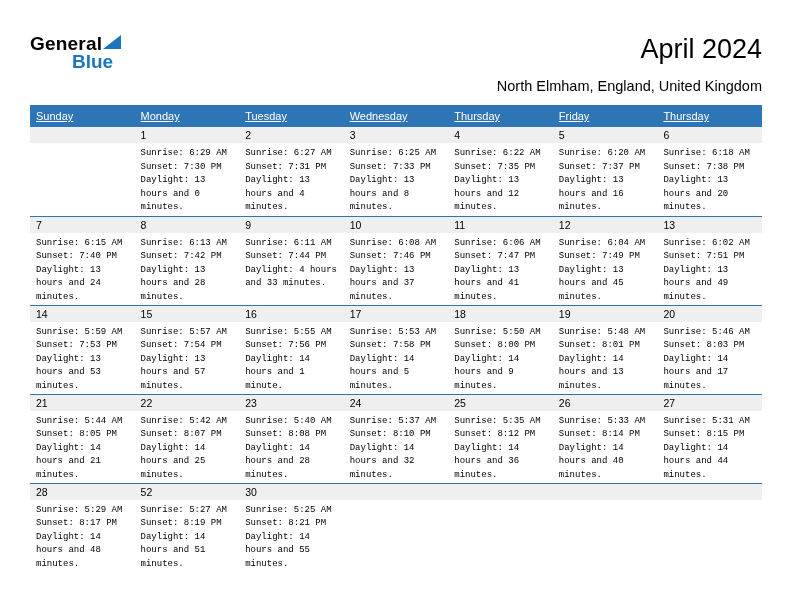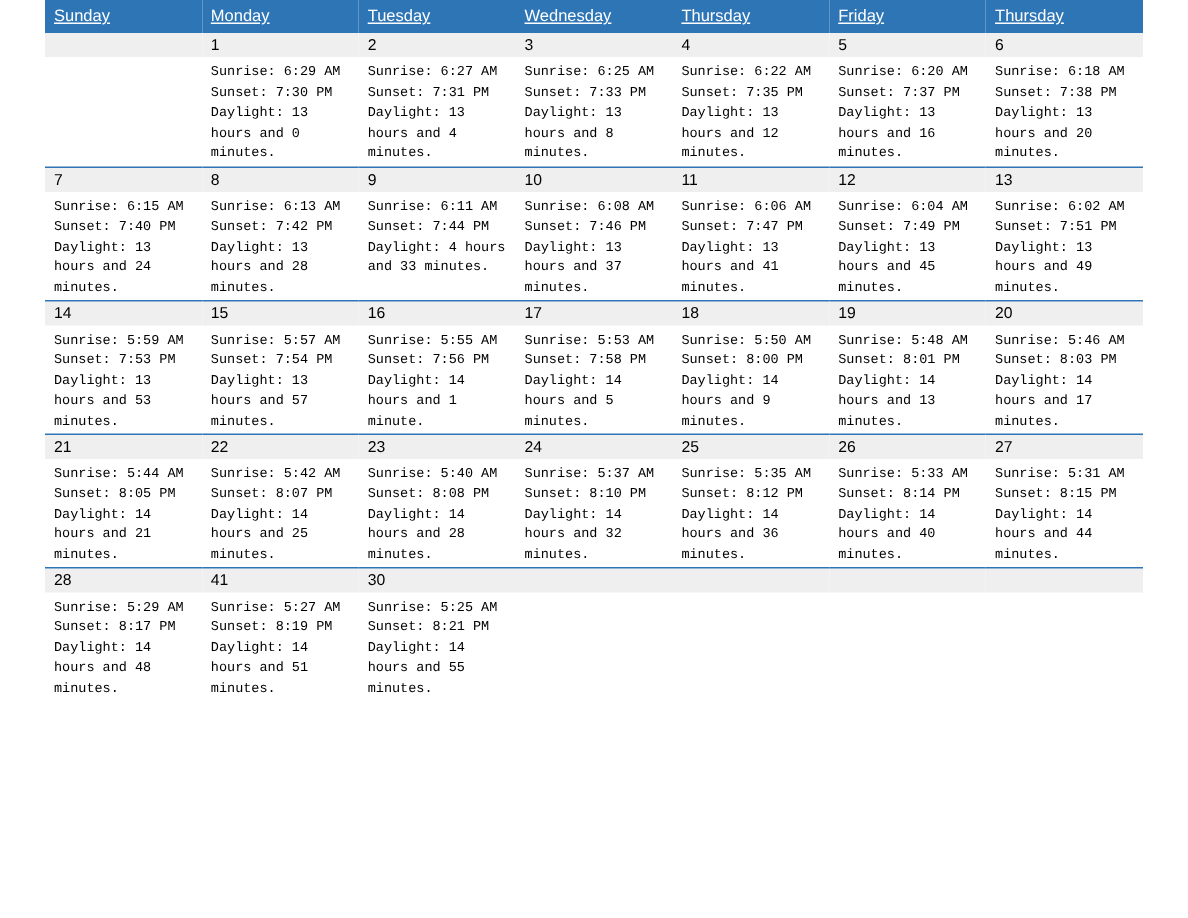--- a/index.html
+++ b/index.html
@@ -66,20 +66,37 @@
     font-size: 9px;
     line-height: 1.5;
     color: #000000;
     font-family: Liberation Mono, monospace;
   }
 </style>
 </head>
 <body>
 
 <div class="page">
+  <div class="top">
+    <div class="logo">
+      <div class="logo-row">
+        <span class="logo-general">General</span>
+        <span class="logo-triangle">
+          <svg width="19" height="15" viewBox="0 0 19 15">
+              <polygon points="0,14 18,0 18,14" fill="#1B75BC"></polygon>
+            </svg>
+        </span>
+      </div>
+      <div class="logo-blue">Blue</div>
+    </div>
+    <div class="title-block">
+      <div class="page-title">April 2024</div>
+      <div class="page-subtitle">North Elmham, England, United Kingdom</div>
+    </div>
+  </div>
 
   <table class="calendar">
     <thead>
       <tr>
           <th>Sunday</th>
           <th>Monday</th>
           <th>Tuesday</th>
           <th>Wednesday</th>
           <th>Thursday</th>
           <th>Friday</th>
@@ -318,21 +335,21 @@
         <tr>
           <td>
             <div class="day-number">28</div>
             <div class="day-details">
               <div>Sunrise: 5:29 AM</div>
               <div>Sunset: 8:17 PM</div>
               <div>Daylight: 14 hours and 48 minutes.</div>
             </div>
           </td>
           <td>
-            <div class="day-number">41</div>
+            <div class="day-number">52</div>
             <div class="day-details">
               <div>Sunrise: 5:27 AM</div>
               <div>Sunset: 8:19 PM</div>
               <div>Daylight: 14 hours and 51 minutes.</div>
             </div>
           </td>
           <td>
             <div class="day-number">30</div>
             <div class="day-details">
               <div>Sunrise: 5:25 AM</div>

